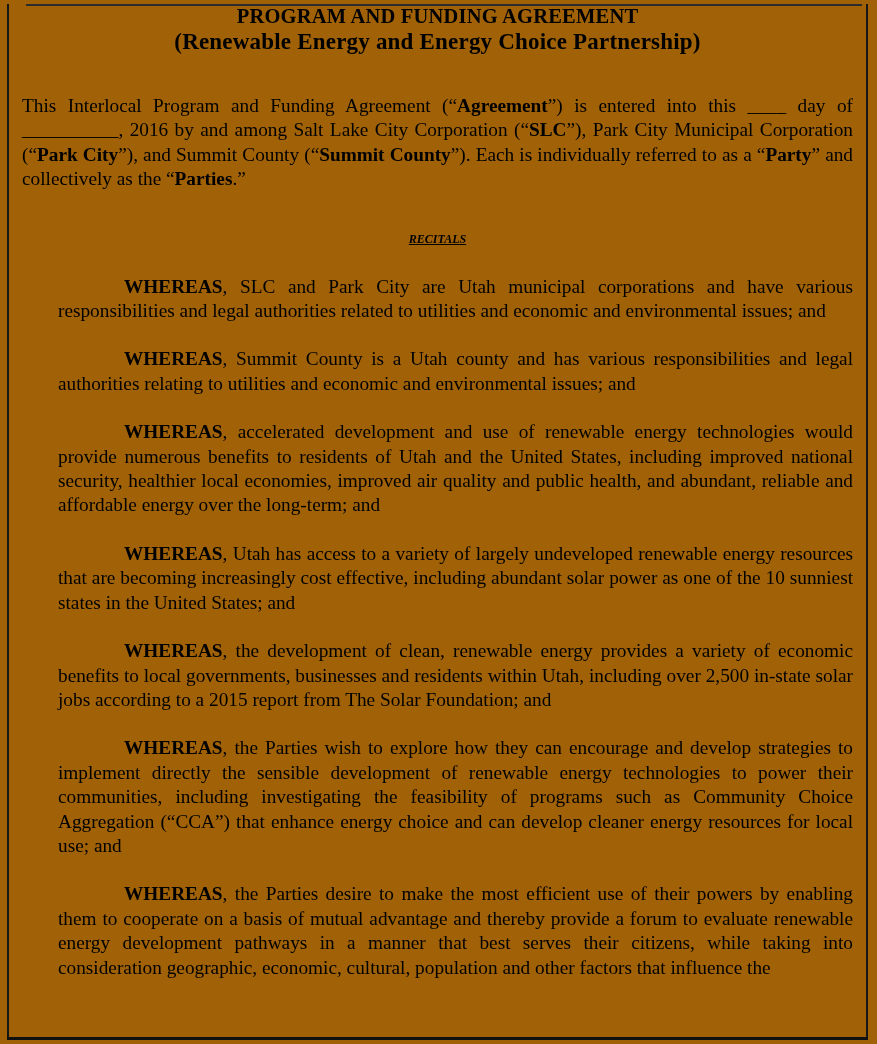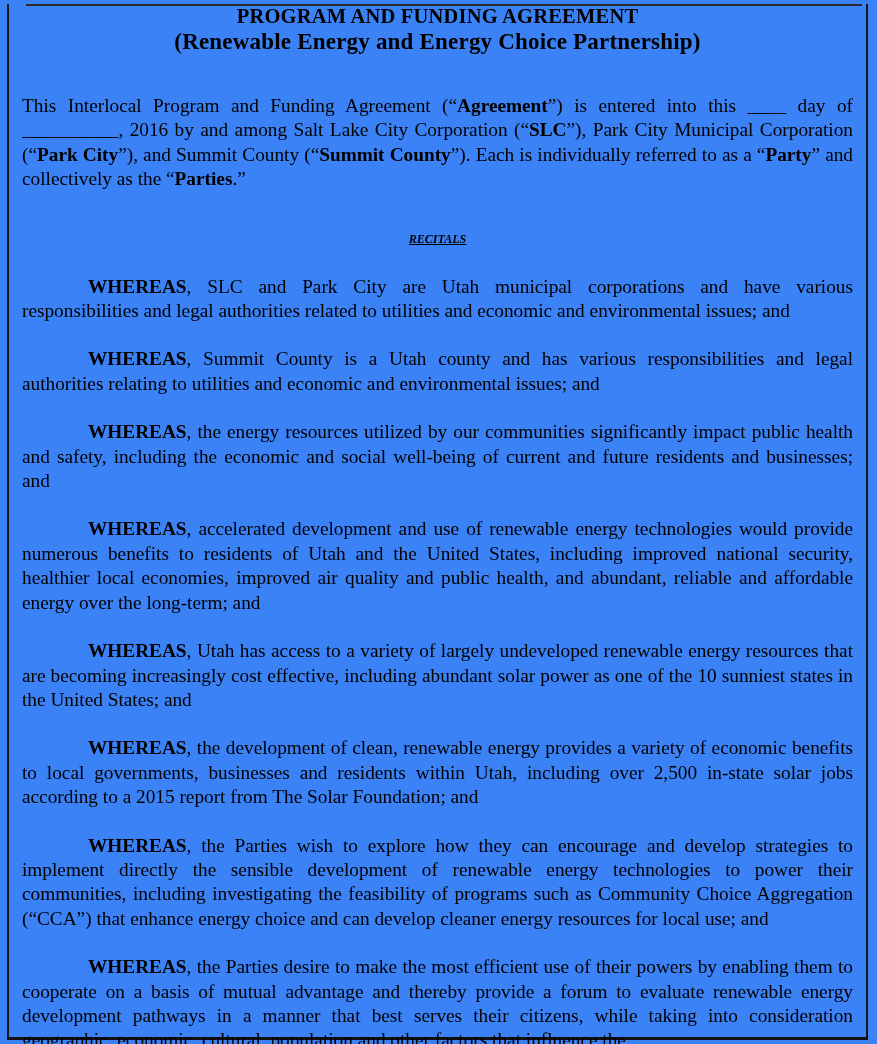--- a/index.html
+++ b/index.html
@@ -8,21 +8,21 @@
     background: #ffffff;
   }
   body {
     font-family: "Liberation Serif", "DejaVu Serif", serif;
     color: #000000;
   }
   #page {
     position: relative;
     width: 877px;
     height: 1044px;
-    background: #3b82f6;
+    background: #a16207;
     overflow: hidden;
     box-sizing: border-box;
   }
   
   .frame-top {
     position: absolute;
     left: 26px;
     top: 4px;
     width: 836px;
     height: 2px;
@@ -94,20 +94,21 @@
     text-align: justify;
     text-justify: inter-word;
     hyphens: none;
   }
   p.lead-para {
     padding-top: 40px;
   }
   p.whereas-para {
     text-indent: 66px;
     padding-top: 24px;
+    margin-left: 36px;
   }
   p.whereas-para.first-recital {
     padding-top: 28px;
   }
   b, .b {
     font-weight: bold;
   }
   .blank-line {
     white-space: pre;
   }
@@ -130,21 +131,20 @@
     </h1>
 
     <p class="body-para lead-para"><span>This Interlocal Program and Funding Agreement (“</span><b>Agreement</b><span>”) is entered into this </span><span class="blank-line">____</span><span> day of </span><span class="blank-line">__________</span><span>, 2016 by and among Salt Lake City Corporation (“</span><b>SLC</b><span>”), Park City Municipal Corporation (“</span><b>Park City</b><span>”), and Summit County (“</span><b>Summit County</b><span>”).  Each is individually referred to as a “</span><b>Party</b><span>” and collectively as the “</span><b>Parties</b><span>.”</span></p>
 
     <h2 class="section-heading">RECITALS</h2>
 
     <p class="body-para whereas-para first-recital"><b>WHEREAS</b><span>, SLC and Park City are Utah municipal corporations and have various responsibilities and legal authorities related to utilities and economic and environmental issues; and</span></p>
 
     <p class="body-para whereas-para"><b>WHEREAS</b><span>, Summit County is a Utah county and has various responsibilities and legal authorities relating to utilities and economic and environmental issues; and</span></p>
 
-    <p class="body-para whereas-para"><b>WHEREAS</b><span>, the energy resources utilized by our communities significantly impact public health and safety, including the economic and social well-being of current and future residents and businesses; and</span></p>
 
     <p class="body-para whereas-para"><b>WHEREAS</b><span>, accelerated development and use of renewable energy technologies would provide numerous benefits to residents of Utah and the United States, including improved national security, healthier local economies, improved air quality and public health, and abundant, reliable and affordable energy over the long-term; and</span></p>
 
     <p class="body-para whereas-para"><b>WHEREAS</b><span>, Utah has access to a variety of largely undeveloped renewable energy resources that are becoming increasingly cost effective, including abundant solar power as one of the 10 sunniest states in the United States; and</span></p>
 
     <p class="body-para whereas-para"><b>WHEREAS</b><span>, the development of clean, renewable energy provides a variety of economic benefits to local governments, businesses and residents within Utah, including over 2,500 in-state solar jobs according to a 2015 report from The Solar Foundation; and</span></p>
 
     <p class="body-para whereas-para"><b>WHEREAS</b><span>, the Parties wish to explore how they can encourage and develop strategies to implement directly the sensible development of renewable energy technologies to power their communities, including investigating the feasibility of programs such as Community Choice Aggregation (“CCA”) that enhance energy choice and can develop cleaner energy resources for local use; and</span></p>
 
     <p class="body-para whereas-para"><b>WHEREAS</b><span>, the Parties desire to make the most efficient use of their powers by enabling them to cooperate on a basis of mutual advantage and thereby provide a forum to evaluate renewable energy development pathways in a manner that best serves their citizens, while taking into consideration geographic, economic, cultural, population and other factors that influence the</span></p>

